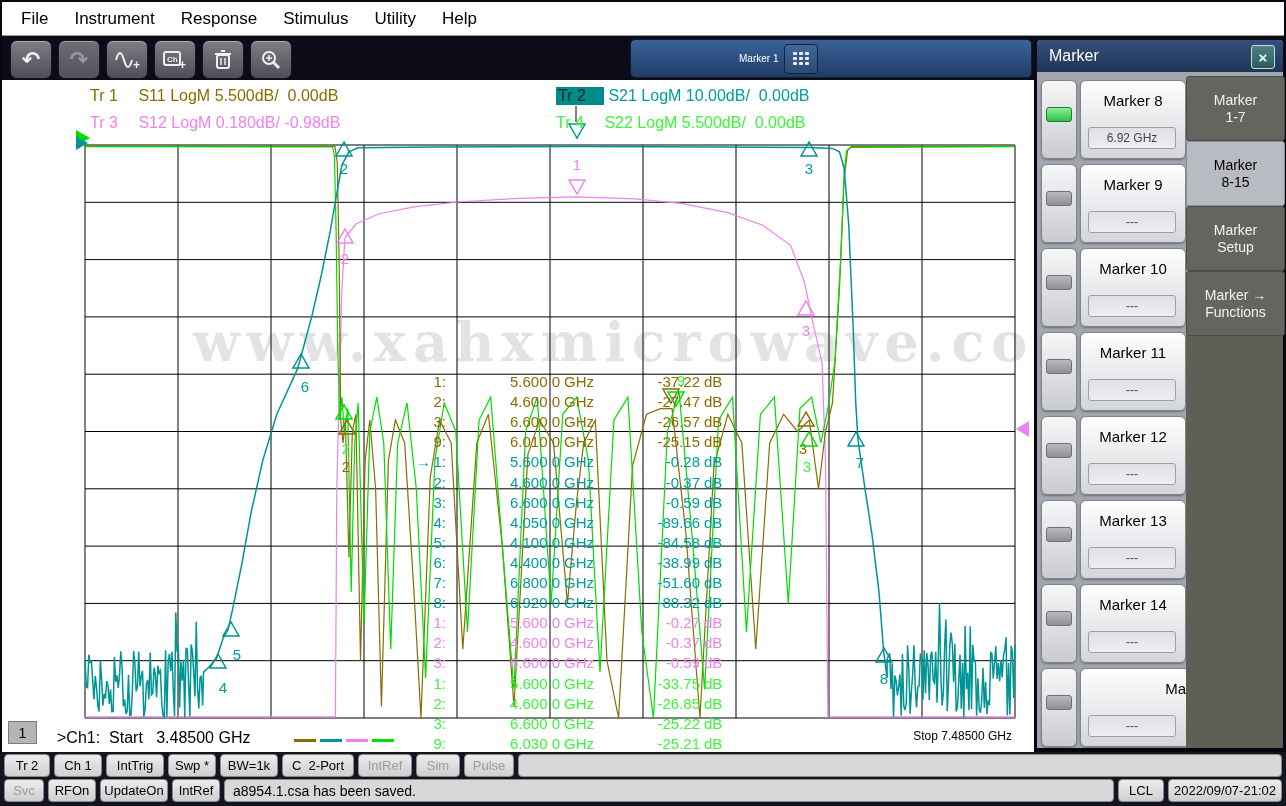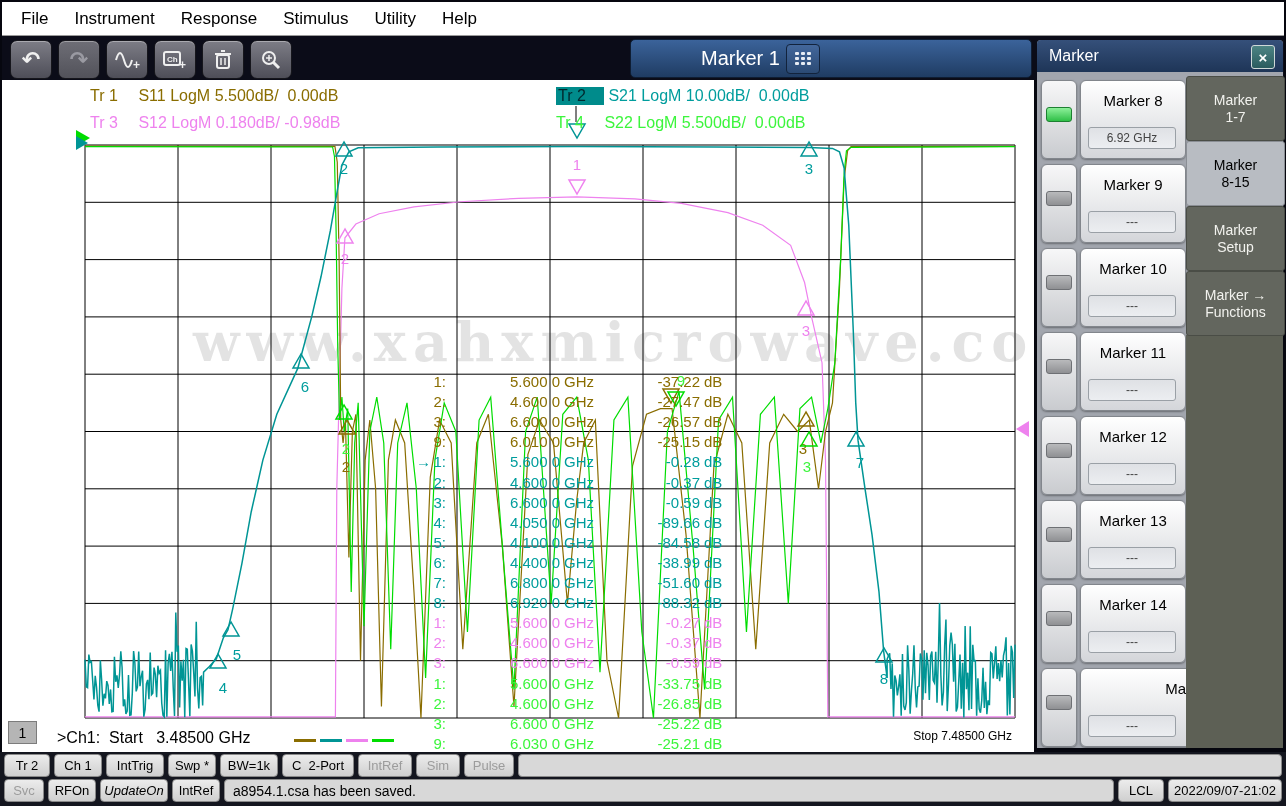--- a/index.html
+++ b/index.html
@@ -13,21 +13,21 @@
   
   #toolbar{left:2px;top:36px;width:1282px;height:44px;background:#0b0c18;}
   .tbtn{position:absolute;top:4px;width:40px;height:37px;border-radius:7px;border:1px solid #16161c;
         background:linear-gradient(#7d7d86,#4e4e58);box-shadow:inset 0 1px 0 rgba(255,255,255,.35);
         display:flex;align-items:center;justify-content:center;color:#f0f0f0;font-size:21px;font-weight:bold;}
   .tbtn.disabled{color:#9a9aa2;background:linear-gradient(#6e6e76,#52525a);}
   .tbtn svg{display:block;}
   
   #mkbar{left:630px;top:39px;width:400px;height:37px;border-radius:5px;
          background:linear-gradient(#3b639a,#1f3c63);border:1px solid #0e1d33;display:flex;align-items:center;}
-  #mkbar .lbl{color:#fff;font-size:20px;margin-left:70px;}
+  #mkbar .lbl{color:#fff;font-size:10px;margin-left:108px;}
   #mkbar input{margin-left:12px;width:146px;height:24px;border:1px solid #7d8aa0;border-radius:3px;
                font-size:16px;padding:0 8px;color:#111;background:linear-gradient(#eef1f6,#ffffff);}
   #keypad-btn{margin-left:6px;width:32px;height:28px;border-radius:4px;background:linear-gradient(#43679b,#2b4a74);
               border:1px solid #12233c;display:flex;align-items:center;justify-content:center;}
   #keypad-btn .grid{display:grid;grid-template-columns:repeat(3,4px);grid-gap:2px;}
   #keypad-btn .grid i{width:4px;height:3px;background:#e8edf4;border-radius:1px;}
   
   #chart{left:2px;top:80px;width:1032px;height:672px;background:#ffffff;}
   .trhdr{position:absolute;font-size:16px;white-space:pre;}
   .trhdr .tid{display:inline-block;min-width:44px;}
@@ -345,19 +345,19 @@
       <div class="sbtn" style="width: 56px;">BW=1k</div>
       <div class="sbtn" style="width: 70px;">C  2-Port</div>
       <div class="sbtn dis" style="width: 52px;">IntRef</div>
       <div class="sbtn dis" style="width: 42px;">Sim</div>
       <div class="sbtn dis" style="width: 48px;">Pulse</div>
       <div class="sfield" style="flex: 1 1 0%;"></div>
     </div>
     <div class="srow" style="top: 27px; width: 1278px;">
       <div class="sbtn dis" style="width: 38px;">Svc</div>
       <div class="sbtn" style="width: 46px;">RFOn</div>
-      <div class="sbtn" style="width: 66px; font-style: italic;">UpdateOn</div>
+      <div class="sbtn" style="width: 66px;">UpdateOn</div>
       <div class="sbtn" style="width: 46px;">IntRef</div>
       <div class="sfield" style="flex: 1 1 0%;">a8954.1.csa has been saved.</div>
       <div class="sbtn" style="width: 44px;">LCL</div>
       <div class="sbtn" style="width: 112px;">2022/09/07-21:02</div>
     </div>
   </div>
 
 </body></html>

